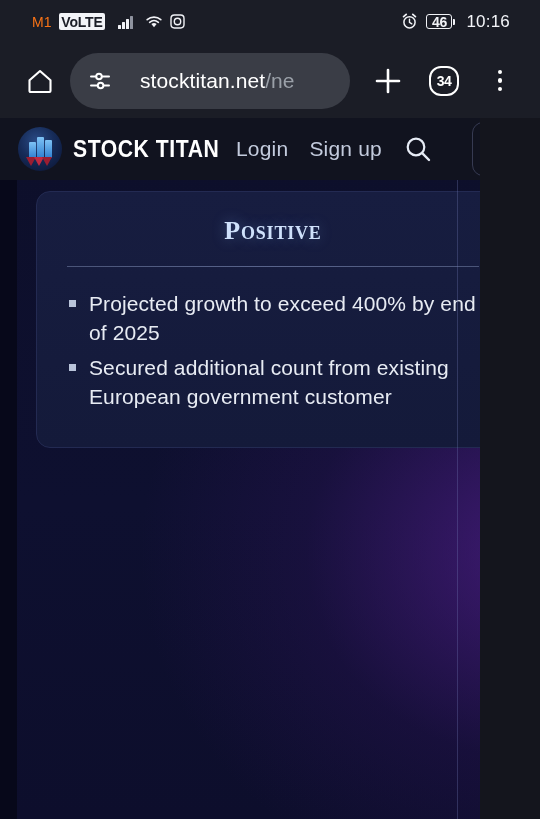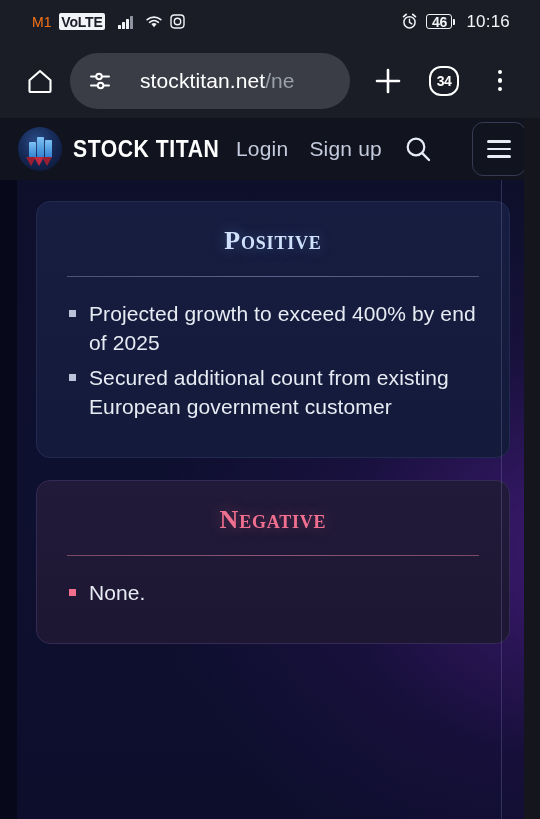--- a/index.html
+++ b/index.html
@@ -58,21 +58,21 @@
   .tabcount{
     width:30px;height:30px;border:2.4px solid #fff;border-radius:12px;
     display:flex;align-items:center;justify-content:center;
     font-size:14px;font-weight:bold;color:#fff;letter-spacing:-.5px;
   }
   .dots{ display:flex;flex-direction:column;gap:4px;align-items:center; }
   .dots span{ width:4.6px;height:4.6px;border-radius:50%;background:#fff;display:block;}
 
   
   .page{
-    position:absolute; left:0; top:118px; width:524px; height:701px;
+    position:absolute; left:0; top:118px; width:480px; height:701px;
     background:
       radial-gradient(115% 70% at 112% 62%, rgba(104,34,170,.55) 0%, rgba(60,20,110,.22) 42%, rgba(0,0,0,0) 72%),
       linear-gradient(180deg,#0d0f2a 0%,#0e1030 55%,#0d0e2c 100%);
     overflow:hidden;
   }
   .page::before{ 
     content:""; position:absolute; left:0; top:0; width:17px; height:100%;
     background:#07081a; z-index:4;
   }
   .page::after{ 
@@ -104,21 +104,21 @@
   .navlinks{ display:flex; align-items:center; gap:21px; margin-left:auto; }
   .navlink{ font-size:21px; color:#c3cbdd; letter-spacing:.2px; }
   .hamb{
     width:54px;height:54px;border:1px solid #363a52;border-radius:11px;
     display:flex;flex-direction:column;align-items:center;justify-content:center;gap:5px;
     margin-left:18px; flex:0 0 auto;
   }
   .hamb span{ display:block;width:24px;height:2.4px;background:#e8ecf5;border-radius:2px;}
 
   
-  .content{ position:absolute; left:0; top:70px; width:540px; bottom:0; padding:0 30px 0 36px; }
+  .content{ position:absolute; left:0; top:60px; width:540px; bottom:0; padding:0 30px 0 36px; }
 
   .card{ border-radius:14px; padding:24px 26px 30px 26px; position:relative; }
   .card-positive{
     background:linear-gradient(180deg,#171d40 0%,#141a3a 100%);
     border:1px solid #232a52;
     margin-top:13px;
   }
   .card-negative{
     background:linear-gradient(180deg,#211a39 0%,#1d1733 100%);
     border:1px solid #342a52;
@@ -272,23 +272,16 @@
 
       <div class="card card-positive">
         <div class="card-title t-positive">Positive</div>
         <div class="rule r-positive"></div>
         <ul class="blist">
           <li>Projected growth to exceed 400% by end of 2025</li>
           <li>Secured additional count from existing European government customer</li>
         </ul>
       </div>
 
-      <div class="card card-negative">
-        <div class="card-title t-negative">Negative</div>
-        <div class="rule r-negative"></div>
-        <ul class="blist">
-          <li>None.</li>
-        </ul>
-      </div>
 
     </div>
   </div>
 </div>
 
 </body></html>

